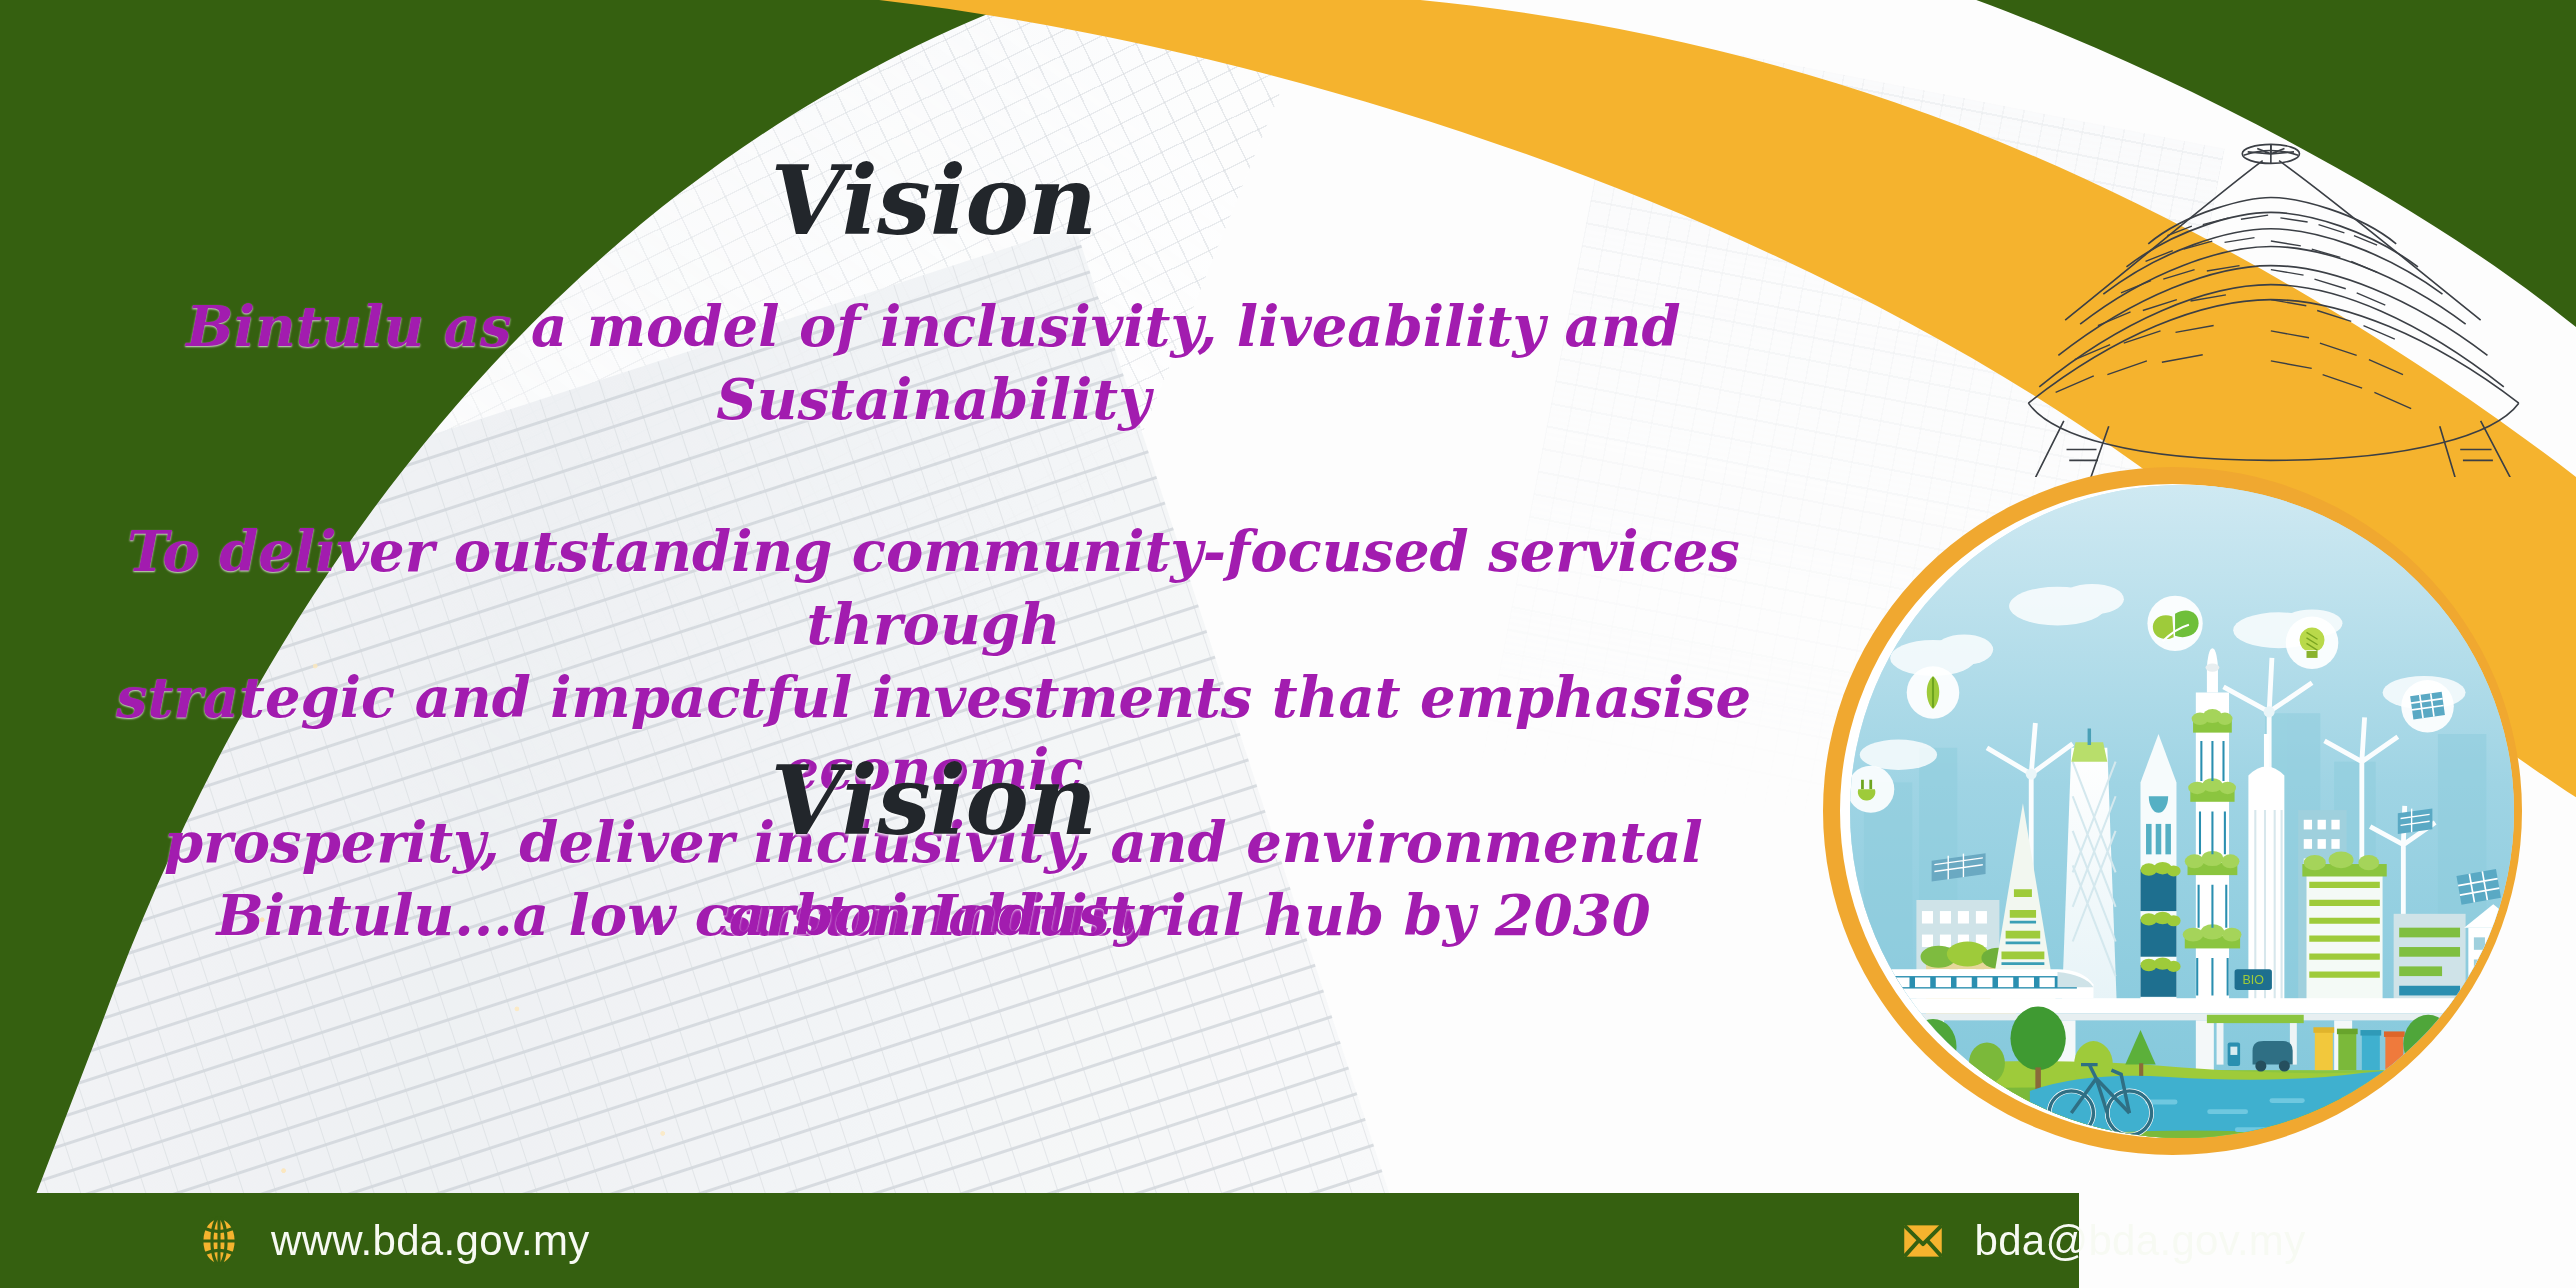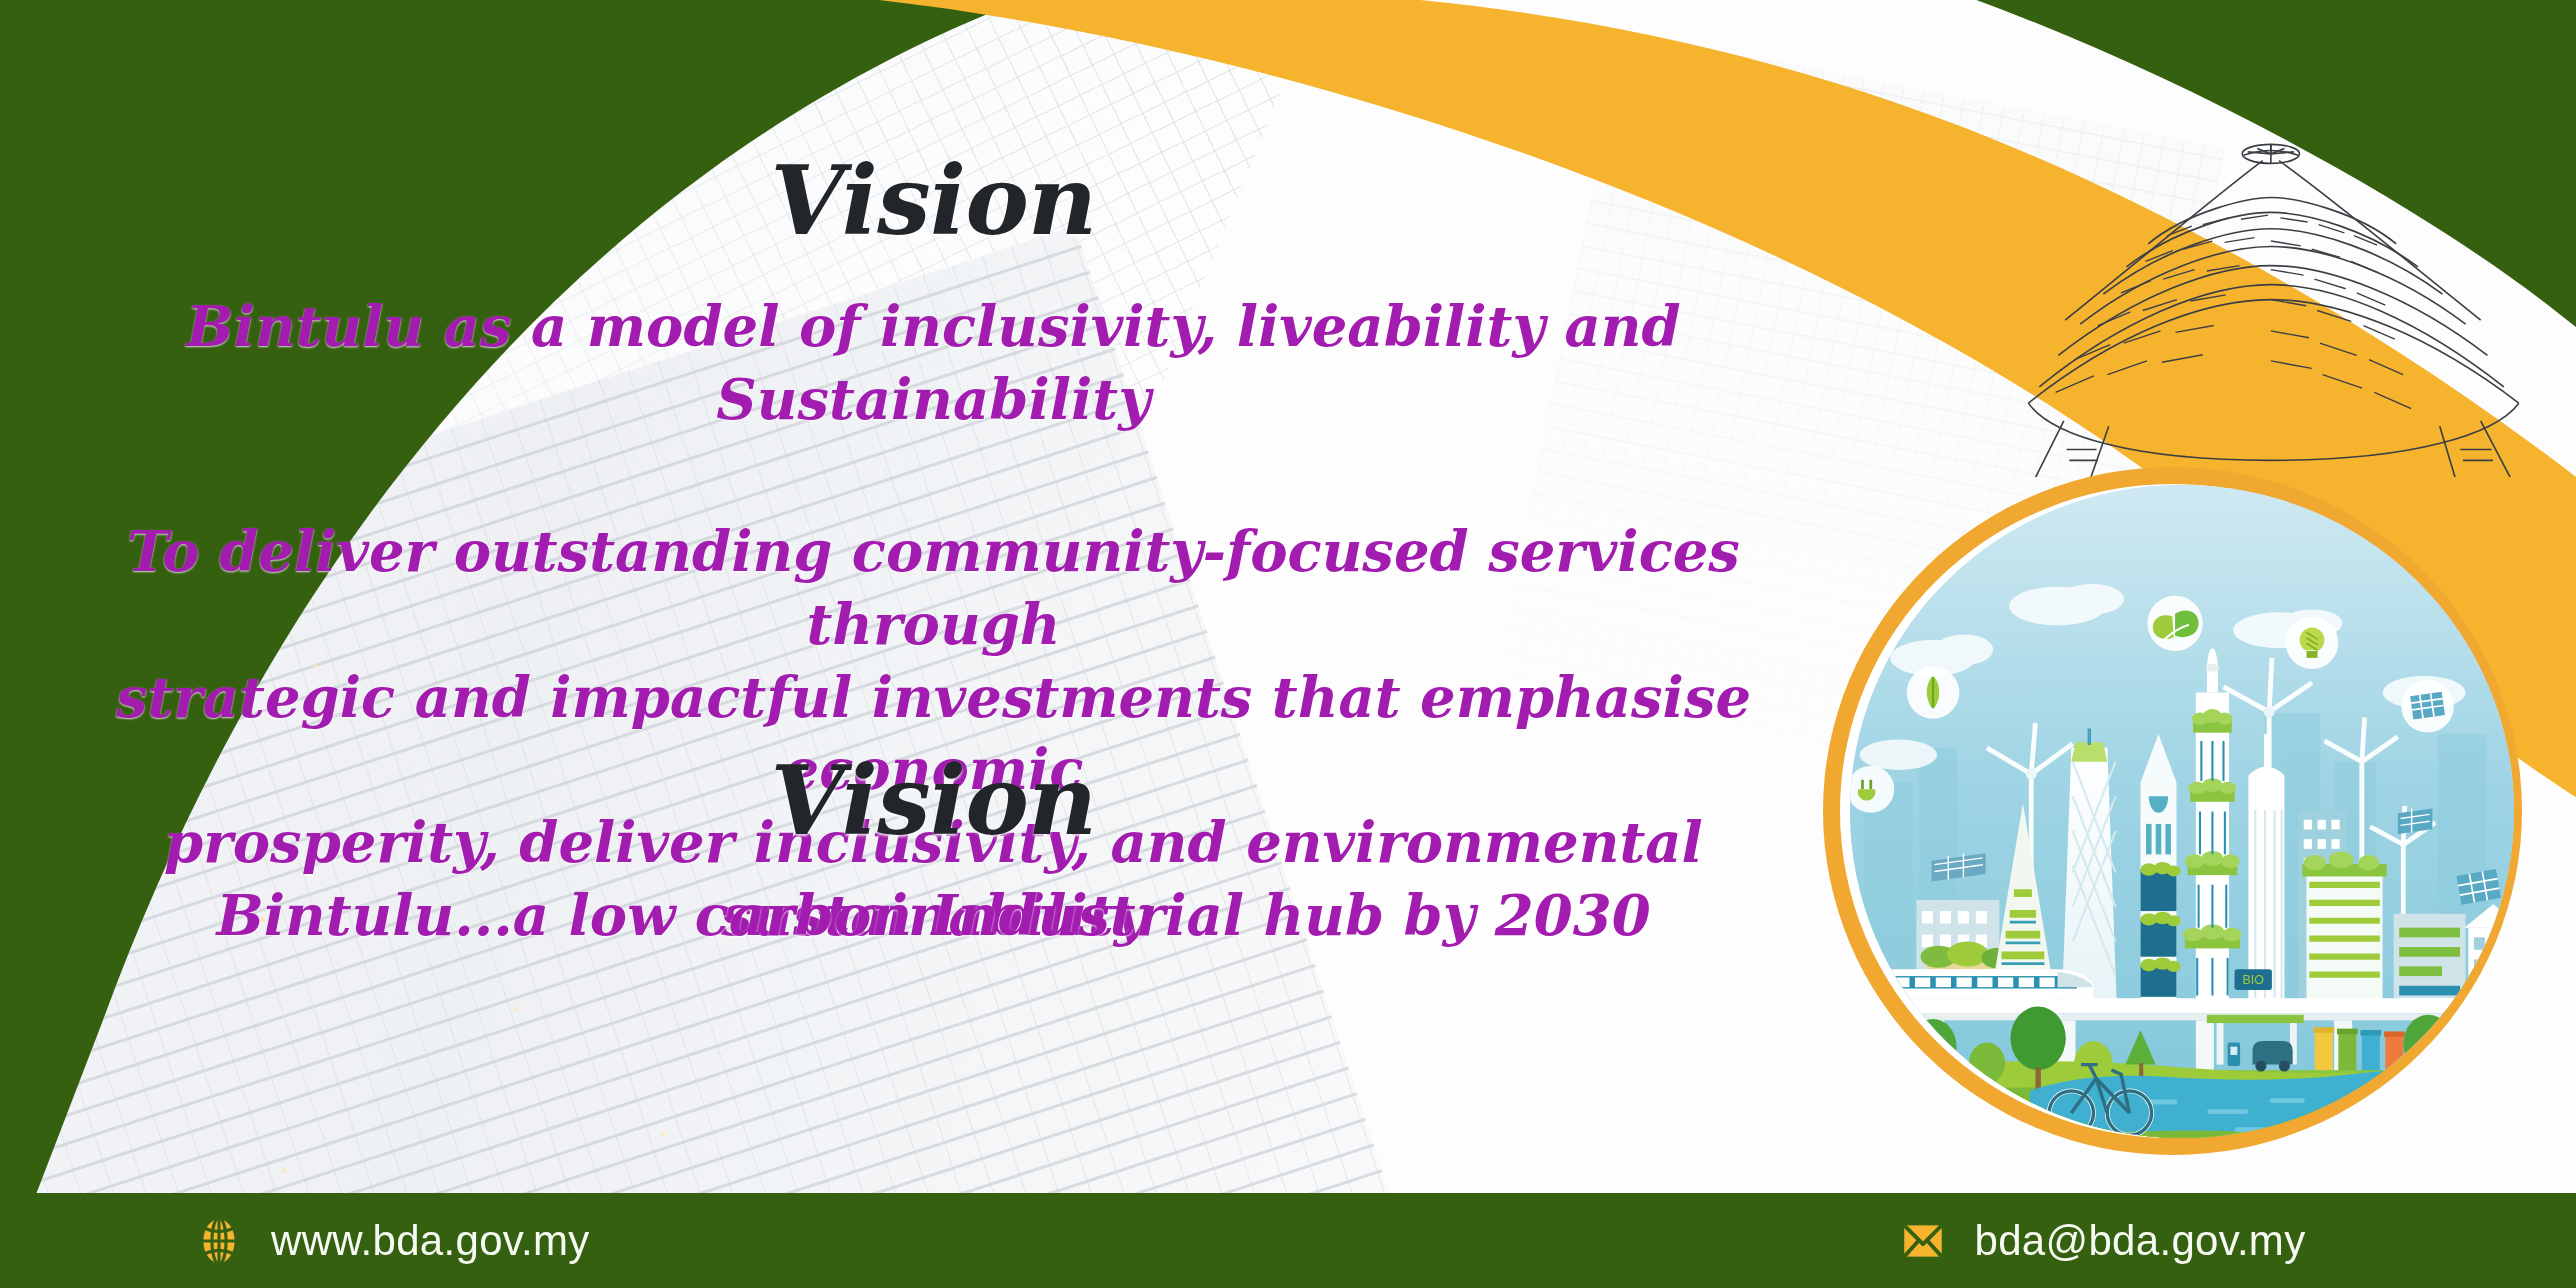--- a/index.html
+++ b/index.html
@@ -154,21 +154,21 @@
   .dome{
     position:absolute;
     left:1963px; top:95px;
     width:613px; height:382px;
   }
 
   
   .footer{
     position:absolute;
     left:0; bottom:0;
-    width:2576px; height:95px;
+    width:2079px; height:95px;
     background:#356010;
     display:flex;
     align-items:center;
   }
   .foot-item{
     display:flex;
     align-items:center;
     gap:27px;
   }
   #foot-web{margin-left:194px;}

